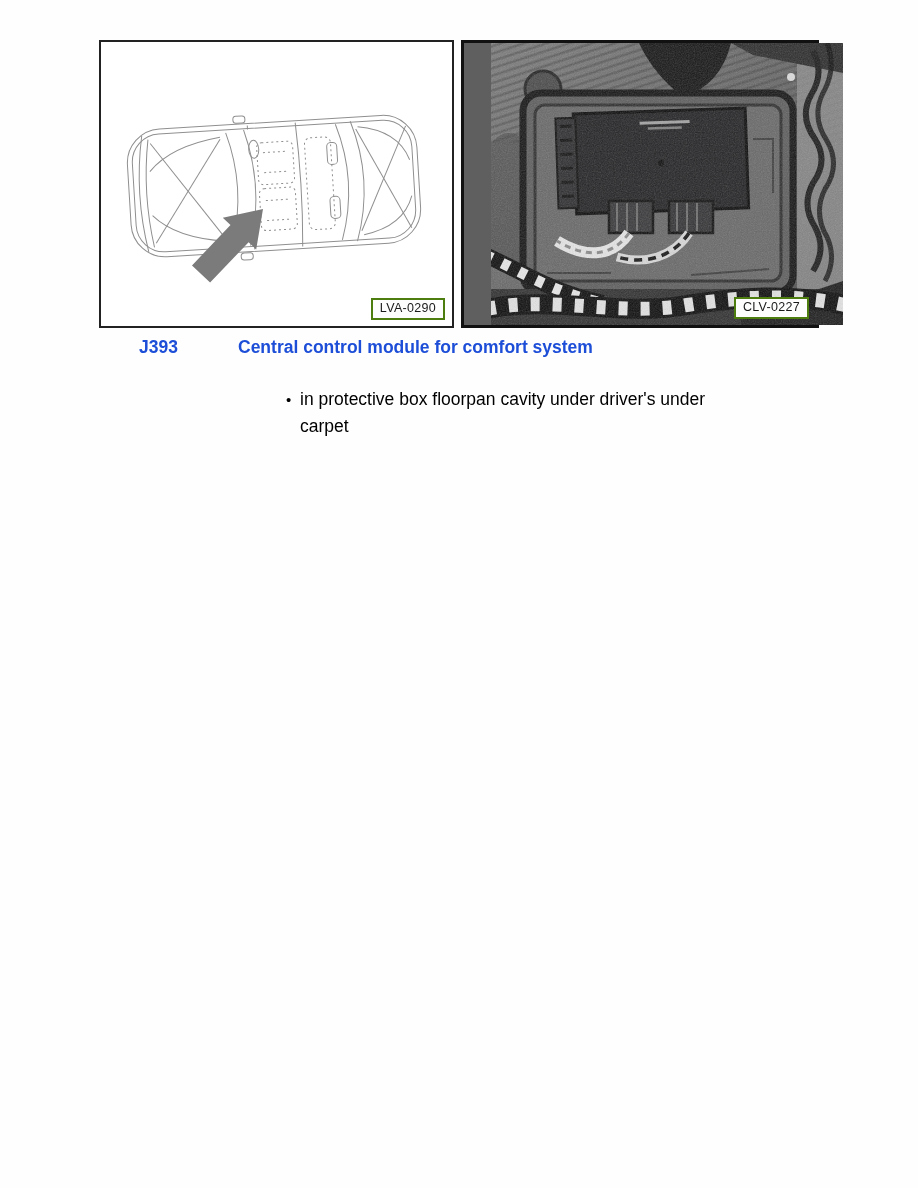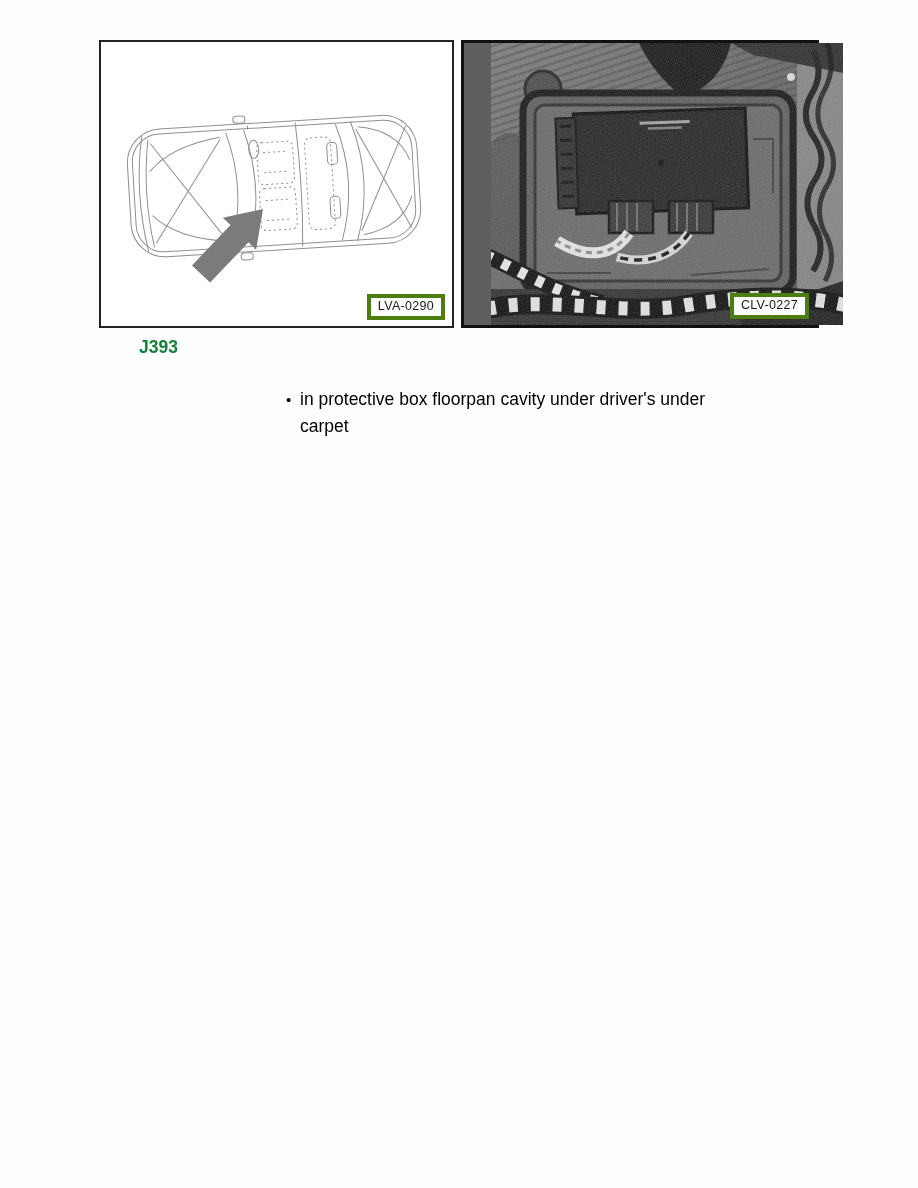--- a/index.html
+++ b/index.html
@@ -34,35 +34,35 @@
     border: 3px solid #111111;
     background: #5f5f5f;
     padding-left: 27px;
   }
   .figure svg { display: block; }
   .fig-label {
     position: absolute;
     right: 7px;
     bottom: 6px;
     background: #fdfdfd;
-    border: 4px solid #4d7c0f;
+    border: 2px solid #4d7c0f;
     padding: 1px 7px 2px 7px;
     font-size: 12.5px;
     letter-spacing: 0.3px;
     color: #1a1a1a;
     line-height: 15px;
   }
   .component-row {
     position: absolute;
     left: 139px;
     top: 337px;
     display: flex;
     font-weight: bold;
     font-size: 17.5px;
-    color: #15803d;
+    color: #1d4ed8;
     white-space: nowrap;
   }
   .component-code { width: 99px; }
   .bullet-list {
     position: absolute;
     left: 286px;
     top: 386px;
     width: 462px;
     font-size: 17.5px;
     line-height: 27px;
@@ -189,20 +189,21 @@
       <path d="M-4,266 C60,252 130,274 196,262 C248,254 300,250 354,262" stroke="#0d0d0d" stroke-width="20" fill="none"></path>
       <path d="M-4,266 C60,252 130,274 196,262 C248,254 300,250 354,262" stroke="#e3e3e3" stroke-width="14" fill="none" stroke-dasharray="9 13"></path>
 
       <rect width="352" height="282" filter="url(#grain)" opacity="0.28"></rect>
     </svg>
     <div class="fig-label">CLV-0227</div>
   </div>
 
   <div class="component-row">
     <span class="component-code">J393</span>
+    <span class="component-title">Central control module for comfort system</span>
   </div>
 
   <div class="bullet-list">
     <div class="bullet-item">
       <span class="bullet-marker">•</span>
       <span class="bullet-text">in protective box floorpan cavity under driver's under carpet</span>
     </div>
   </div>
 
 </div>

